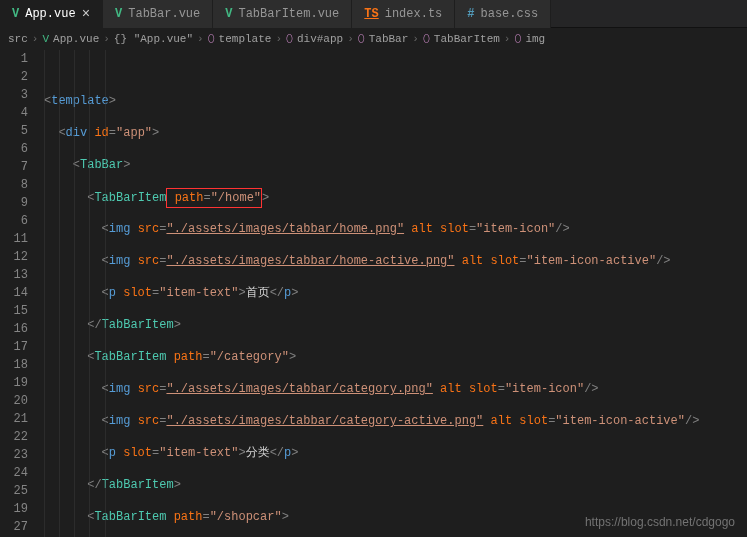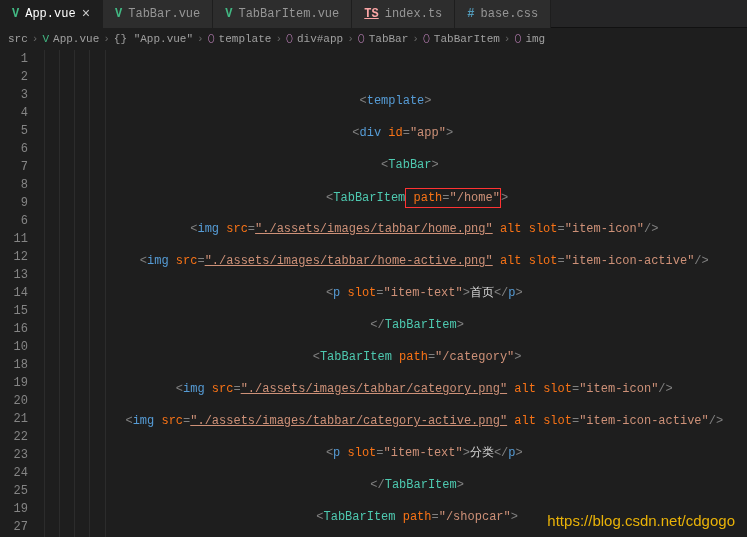--- a/index.html
+++ b/index.html
@@ -29,21 +29,21 @@
   border-right: 1px solid #1e1e1e;
   cursor: pointer;
 }
 .tab.active {
   background: #1e1e1e;
   color: #fff;
 }
 .tab.active .close-x { color: #ccc; }
 .close-x { color: transparent; font-size: 14px; }
 .vue-icon { color: #42b883; font-weight: bold; }
-.ts-icon { color: #fca5a5; font-weight: bold; text-decoration: underline; }
+.ts-icon { color: #f97316; font-weight: bold; text-decoration: underline; }
 .css-icon { color: #529bba; font-weight: bold; }
 .breadcrumbs {
   display: flex;
   align-items: center;
   height: 22px;
   padding: 0 8px;
   gap: 4px;
   color: #a0a0a0;
   background: #1e1e1e;
   font-size: 11px;
@@ -64,41 +64,41 @@
   user-select: none;
   background: #1e1e1e;
 }
 .gutter div, .code div.line { height: 18px; line-height: 18px; }
 .code {
   flex: 1;
   background: #1e1e1e;
   position: relative;
   white-space: pre;
 }
-.code .line { padding-left: 4px; text-align: center; }
+.code .line { padding-left: 4px; }
 .guide { position: absolute; top: 0; bottom: 0; width: 1px; background: #404040; opacity: 0.4; }
 .g1 { left: 4px; }
 .g2 { left: 19px; }
 .g3 { left: 34px; }
 .g4 { left: 49px; }
 .g5 { left: 65px; }
 .p { color: #808080; } 
 .tg { color: #4ec9b0; } 
 .ht { color: #569cd6; } 
 .at { color: #f97316; } 
 .st { color: #ce9178; } 
 .ul { text-decoration: underline; }
 .comment { color: #ff4d4d; position: absolute; left: 240px; top: 0; font-size: 13px; }
 .redbox { border: 1px solid #ff3333; display: inline-block; }
 .watermark {
   position: absolute;
   right: 12px;
   bottom: 8px;
-  color: #eab308;
-  font-size: 15px;
+  color: #737373;
+  font-size: 12px;
   font-family: sans-serif;
   text-align: right;
 }
 </style>
 </head>
 <body>
 
 <div class="tabs">
   <div class="tab active">
     <span class="vue-icon">V</span>
@@ -158,21 +158,21 @@
       <div>7</div>
       <div>8</div>
       <div>9</div>
       <div>6</div>
       <div>11</div>
       <div>12</div>
       <div>13</div>
       <div>14</div>
       <div>15</div>
       <div>16</div>
-      <div>10</div>
+      <div>17</div>
       <div>18</div>
       <div>19</div>
       <div>20</div>
       <div>21</div>
       <div>22</div>
       <div>23</div>
       <div>24</div>
       <div>25</div>
       <div>19</div>
       <div>27</div>

